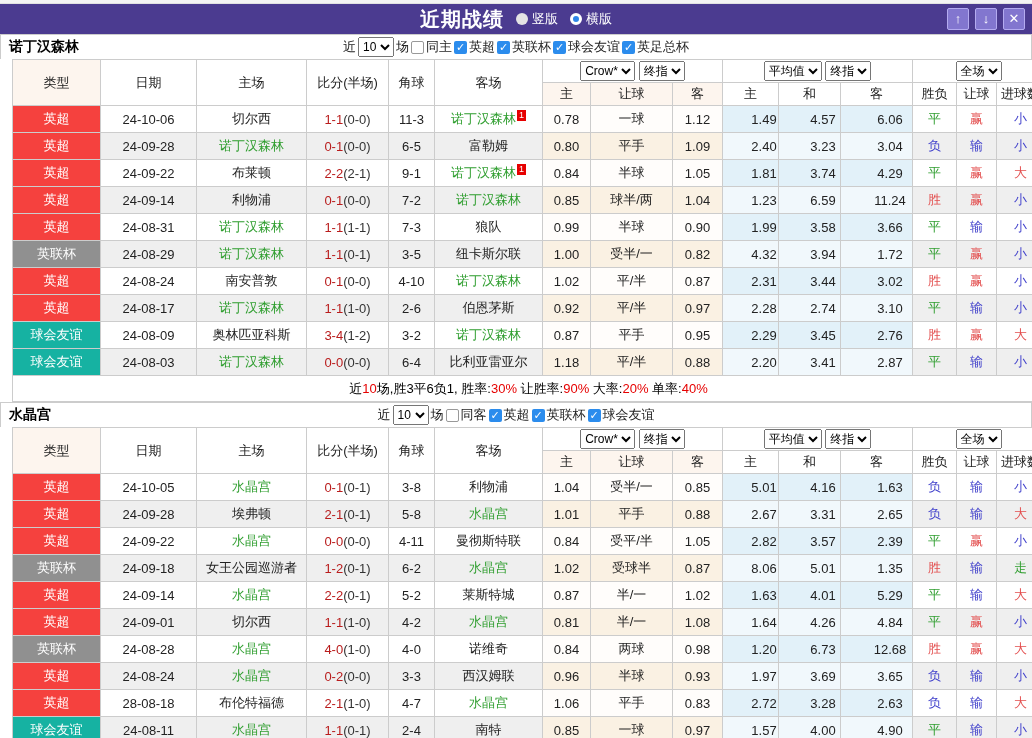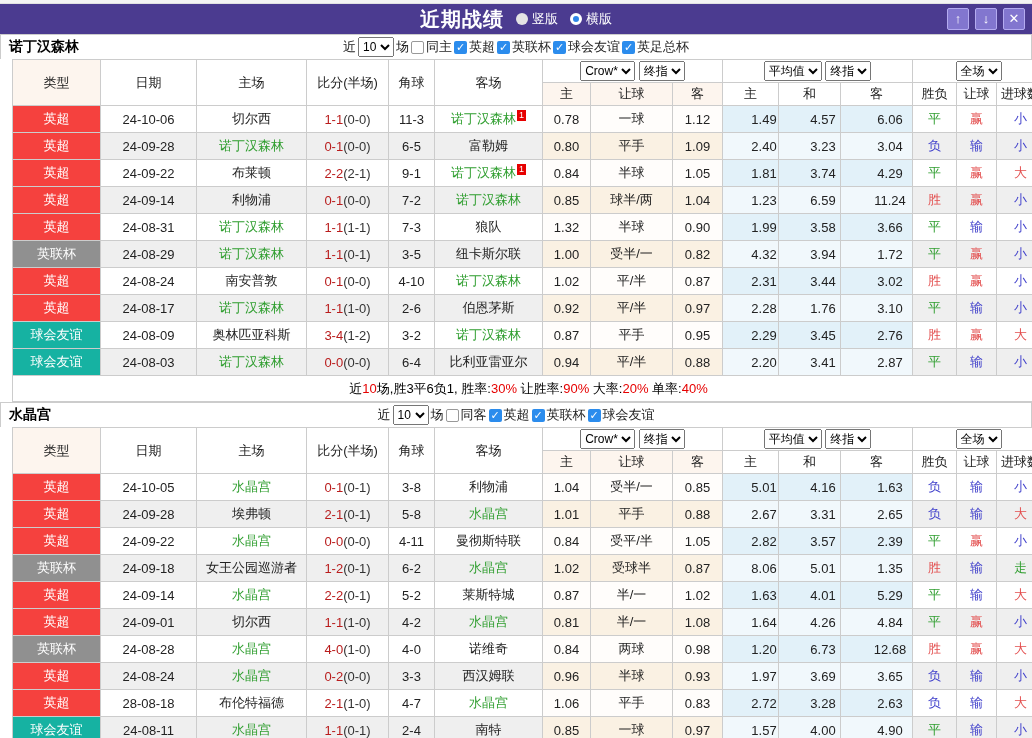--- a/index.html
+++ b/index.html
@@ -200,21 +200,21 @@
           <td class="plain res-r">赢</td>
           <td class="plain res-b">小</td>
         </tr>
         <tr>
           <td class="lg-red">英超</td>
           <td class="plain">24-08-31</td>
           <td class="plain"><span class="focus">诺丁汉森林</span></td>
           <td class="plain"><span class="smain">1-1</span><span class="half">(1-1)</span></td>
           <td class="plain">7-3</td>
           <td class="plain"><span>狼队</span></td>
-          <td class="ah">1.32</td>
+          <td class="ah">0.99</td>
           <td class="ah">半球</td>
           <td class="ah">0.90</td>
           <td class="eu">1.99</td>
           <td class="eu">3.58</td>
           <td class="eu">3.66</td>
           <td class="plain res-g">平</td>
           <td class="plain res-b">输</td>
           <td class="plain res-b">小</td>
         </tr>
         <tr>
@@ -255,21 +255,21 @@
           <td class="lg-red">英超</td>
           <td class="plain">24-08-17</td>
           <td class="plain"><span class="focus">诺丁汉森林</span></td>
           <td class="plain"><span class="smain">1-1</span><span class="half">(1-0)</span></td>
           <td class="plain">2-6</td>
           <td class="plain"><span>伯恩茅斯</span></td>
           <td class="ah">0.92</td>
           <td class="ah">平/半</td>
           <td class="ah">0.97</td>
           <td class="eu">2.28</td>
-          <td class="eu">1.76</td>
+          <td class="eu">2.74</td>
           <td class="eu">3.10</td>
           <td class="plain res-g">平</td>
           <td class="plain res-b">输</td>
           <td class="plain res-b">小</td>
         </tr>
         <tr>
           <td class="lg-teal">球会友谊</td>
           <td class="plain">24-08-09</td>
           <td class="plain"><span>奥林匹亚科斯</span></td>
           <td class="plain"><span class="smain">3-4</span><span class="half">(1-2)</span></td>
@@ -285,21 +285,21 @@
           <td class="plain res-r">赢</td>
           <td class="plain res-r">大</td>
         </tr>
         <tr>
           <td class="lg-teal">球会友谊</td>
           <td class="plain">24-08-03</td>
           <td class="plain"><span class="focus">诺丁汉森林</span></td>
           <td class="plain"><span class="smain">0-0</span><span class="half">(0-0)</span></td>
           <td class="plain">6-4</td>
           <td class="plain"><span>比利亚雷亚尔</span></td>
-          <td class="ah">0.94</td>
+          <td class="ah">1.18</td>
           <td class="ah">平/半</td>
           <td class="ah">0.88</td>
           <td class="eu">2.20</td>
           <td class="eu">3.41</td>
           <td class="eu">2.87</td>
           <td class="plain res-g">平</td>
           <td class="plain res-b">输</td>
           <td class="plain res-b">小</td>
         </tr>
         <tr>

